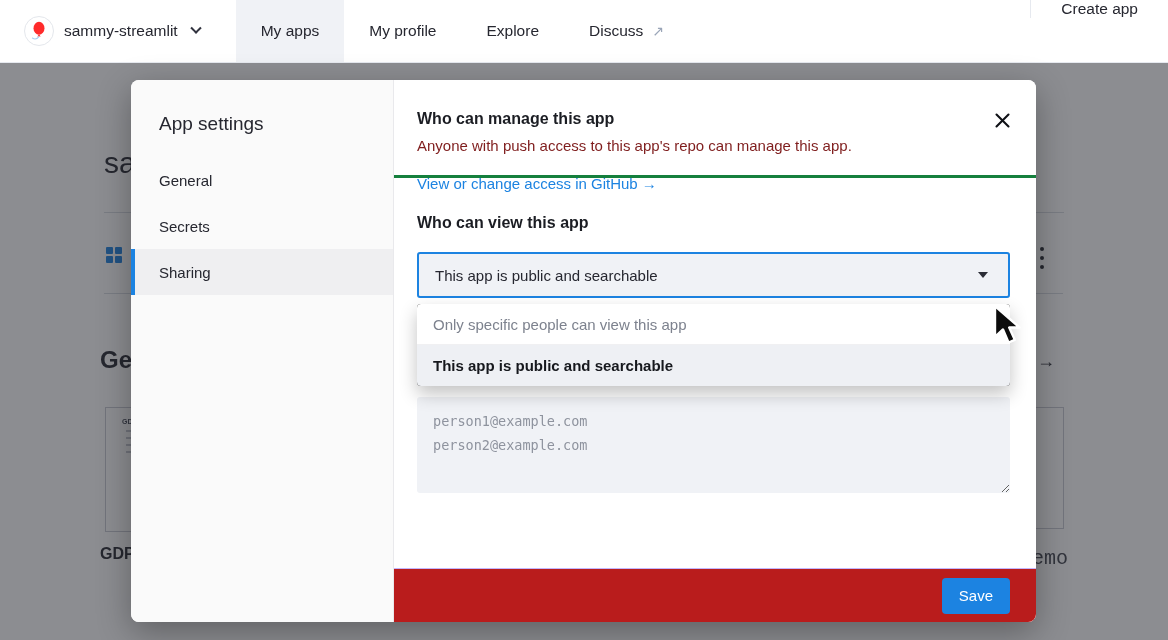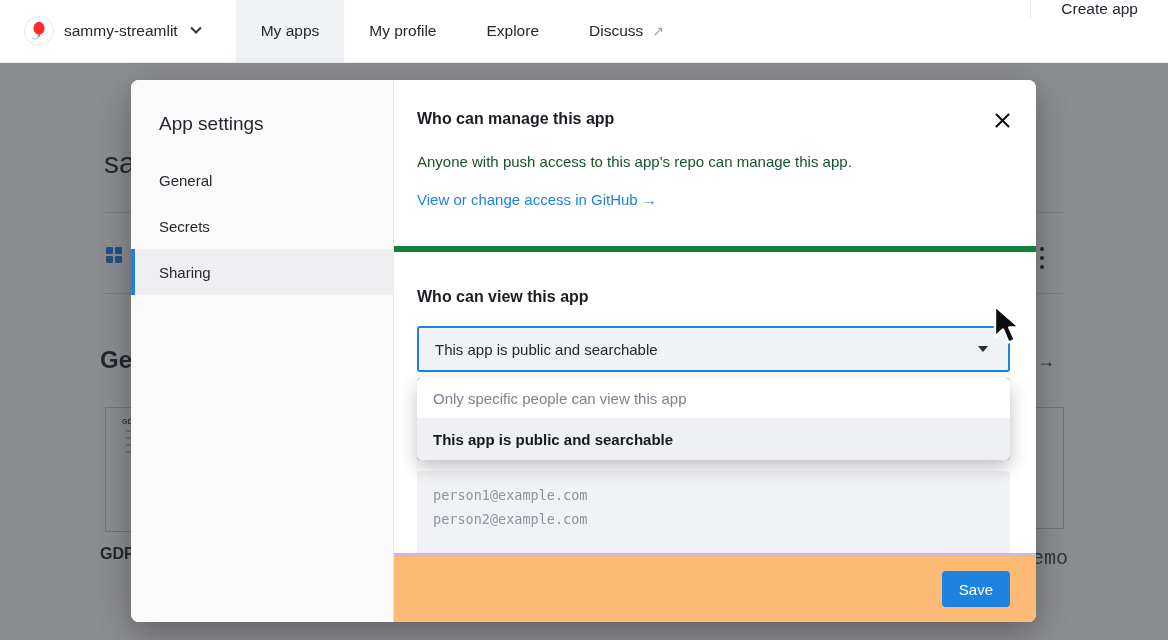--- a/index.html
+++ b/index.html
@@ -74,23 +74,23 @@
   }
   .m-side h2 { font-size:19px; font-weight:400; color:#262730; padding:0 28px; margin-bottom:22px; }
   .side-item {
     height:46px; display:flex; align-items:center; padding-left:24px;
     border-left:4px solid transparent; font-size:15px; color:#262730; cursor:pointer;
   }
   .side-item.active { background:#efeff1; border-left-color:#1c83e1; }
 
   .m-body { flex:1; background:#fff; border-radius:0 8px 8px 0; position:relative; }
 
-  .manage { position:relative; height:172px; padding:30px 60px 0 23px; border-bottom:6px solid #15803d; }
+  .manage { position:relative; height:98px; padding:30px 60px 0 23px; border-bottom:3px solid #15803d; }
   .sec-title { font-size:16px; font-weight:700; color:#1b1d23; }
-  .manage p { margin-top:25px; font-size:15px; color:#14532d; }
+  .manage p { margin-top:9px; font-size:15px; color:#7f1d1d; }
   .gh-link { display:inline-block; margin-top:21px; font-size:15px; color:#1c83e1; text-decoration:none; cursor:pointer; }
   .close-btn {
     position:absolute; right:25px; top:31px; width:18px; height:18px; background:none; border:none;
     cursor:pointer; display:flex; align-items:center; justify-content:center;
   }
 
   .view { position:relative; padding:36px 26px 0 23px; }
   .view .sec-title { margin-bottom:20px; }
   .select {
     height:46px; border:2px solid #1c83e1; border-radius:3px; background:#f0f2f6;
@@ -109,23 +109,23 @@
   .option { height:41px; display:flex; align-items:center; padding:0 16px; font-size:15px;
             color:#7d828e; background:#fff; border-bottom:1px solid #f0f0f2; cursor:pointer; }
   .option.selected { font-weight:700; color:#16181d; background:#eef0f4; border-bottom:none; }
   .emails {
     display:block; width:100%; height:96px; margin-top:99px; background:#f0f2f6;
     border:none; border-radius:3px; padding:12px 16px;
     font-family:"DejaVu Sans Mono",monospace; font-size:13.5px; line-height:24px; color:#8e939e;
     resize:both; outline:none;
   }
   .m-footer {
-    position:absolute; left:0; right:0; bottom:0; height:69px; border-top:3px solid #c4b5fd;
+    position:absolute; left:0; right:0; bottom:0; height:54px; border-top:1px solid #c4b5fd;
     display:flex; align-items:center; justify-content:flex-end; padding:0 26px;
-    background:#fdba74; border-radius:0 0 8px 0;
+    background:#b91c1c; border-radius:0 0 8px 0;
   }
   .save-btn {
     height:36px; padding:0 17px; background:#1c83e1; color:#fff; border:none; border-radius:4px;
     font-size:15px; font-family:inherit; cursor:pointer;
   }
 
   .cursor { position:absolute; left:992px; top:305px; z-index:50; pointer-events:none; }
 </style>
 </head>
 <body>

